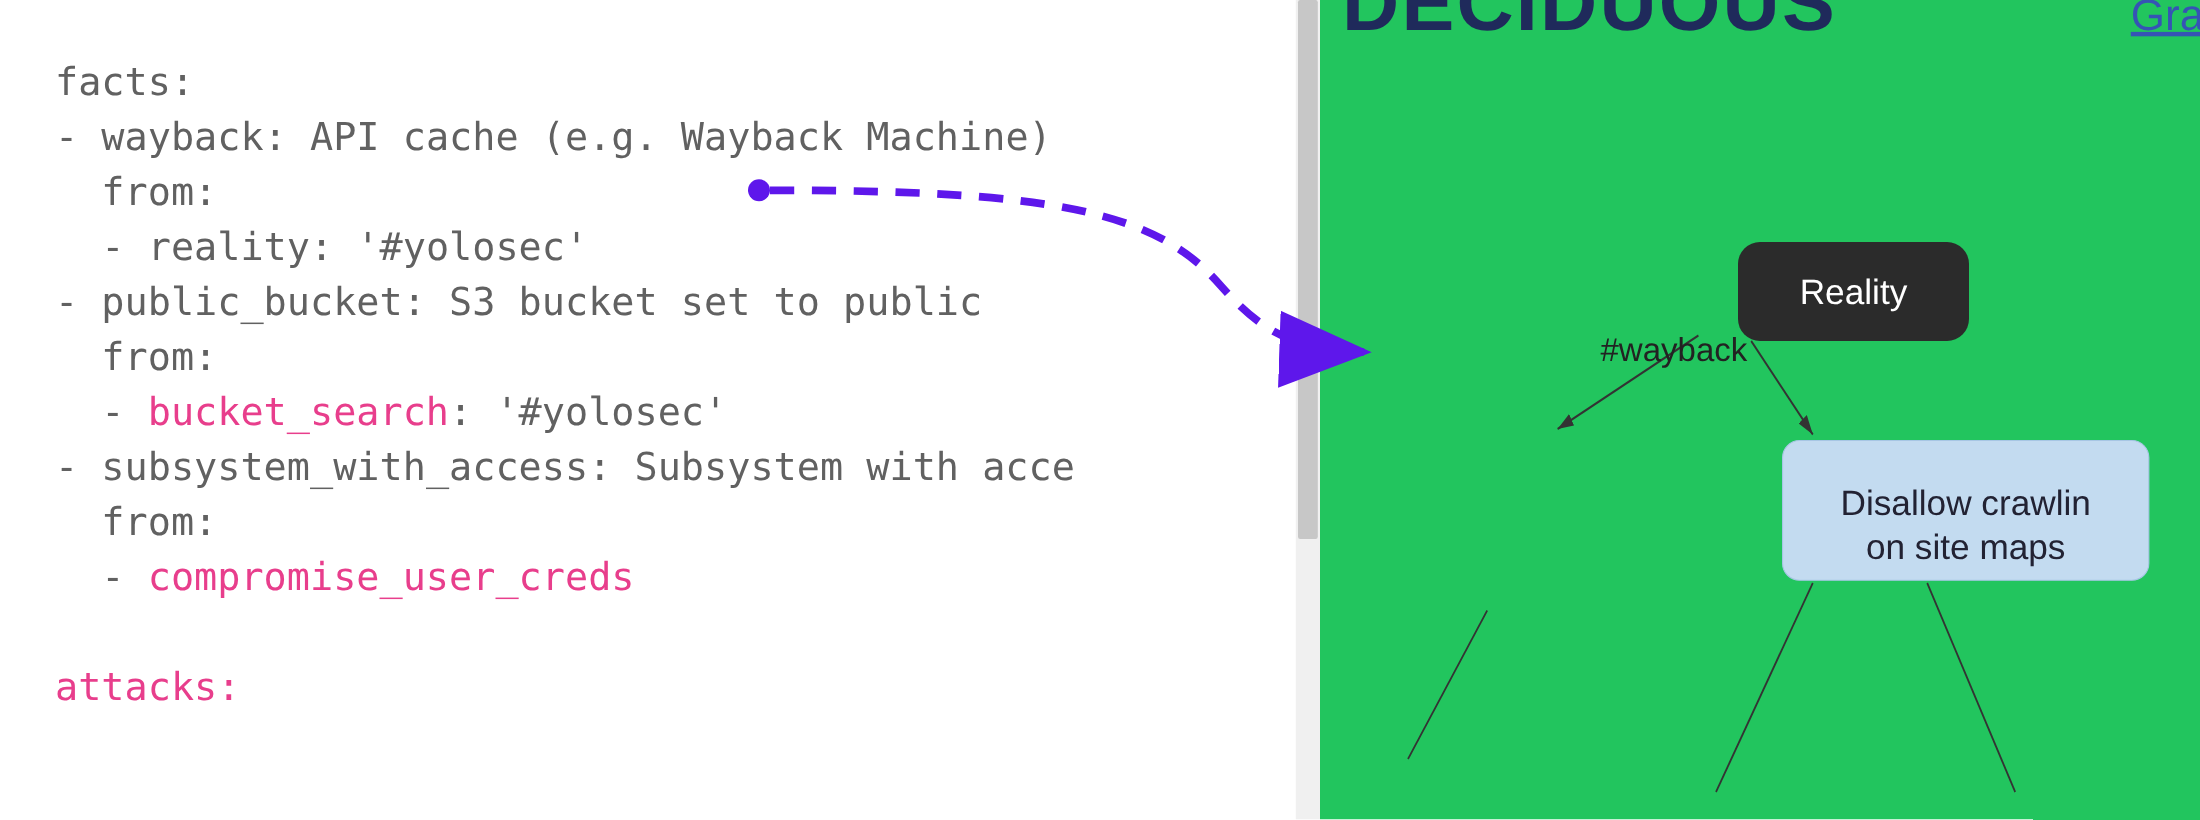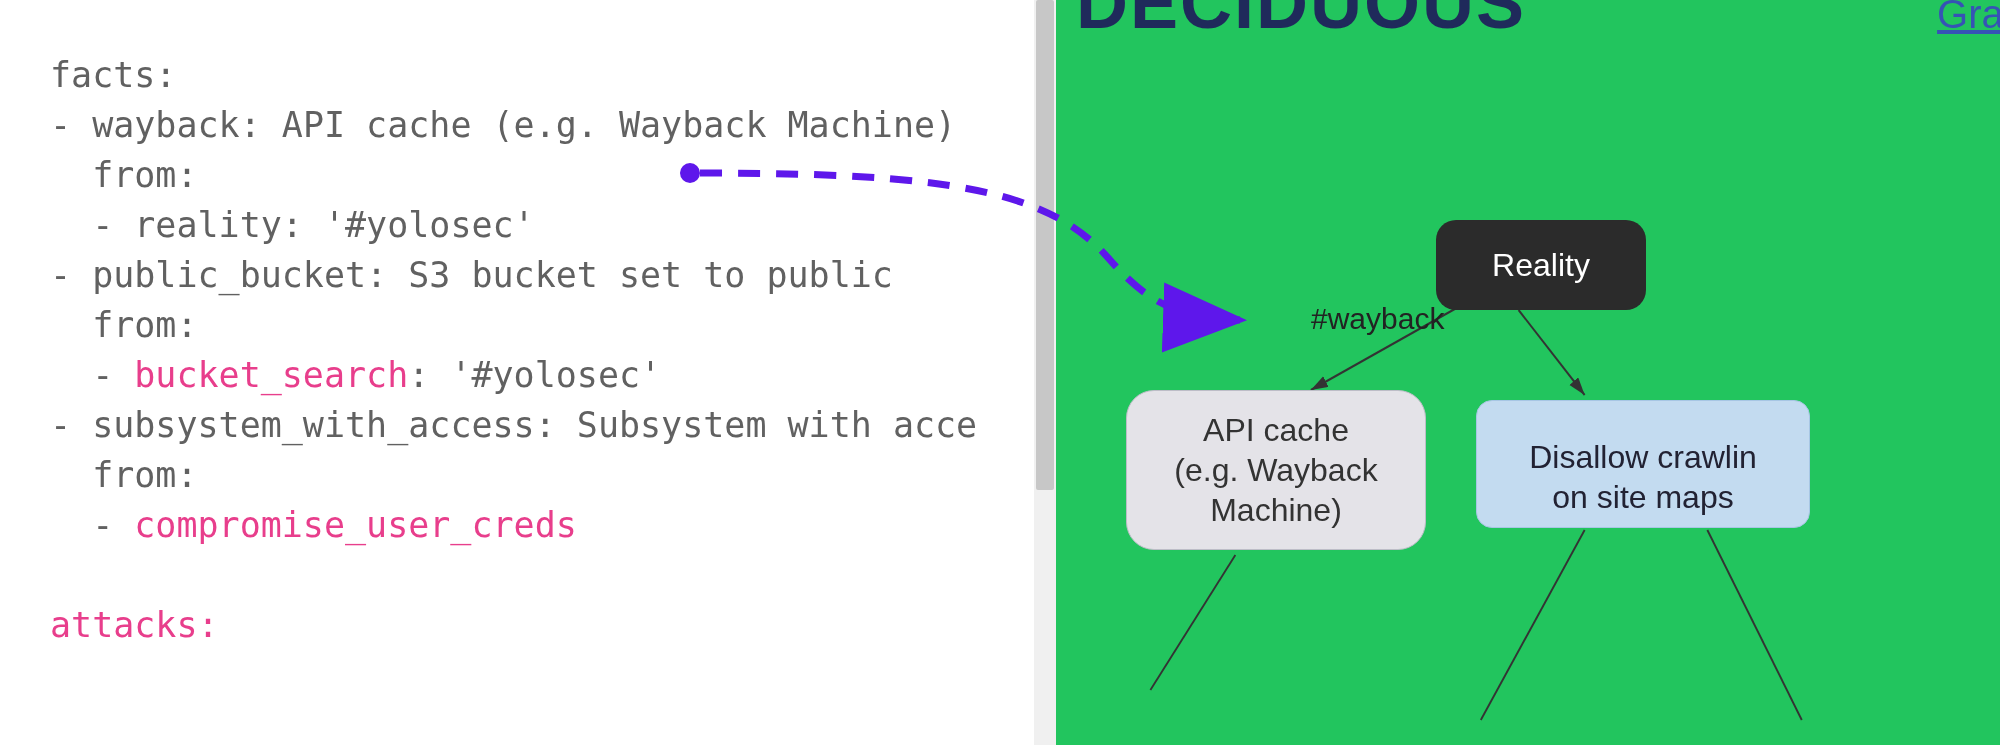--- a/index.html
+++ b/index.html
@@ -12,21 +12,21 @@
     background: #ffffff;
   }
   .app {
     display: flex;
     width: 100%;
     height: 100%;
     position: relative;
   }
   
   .editor-wrap {
-    width: 1056px;
+    width: 1200px;
     height: 100%;
     position: relative;
     background: #ffffff;
   }
   .editor {
     padding: 0 0 0 50px;
     font-family: "Consolas", "Menlo", monospace;
     font-size: 35px;
     line-height: 50px;
     color: #616161;
@@ -162,25 +162,20 @@
 
       <line x1="190" y1="555" x2="100" y2="690" stroke="#333" stroke-width="2"></line>
 
       <line x1="560" y1="530" x2="450" y2="720" stroke="#333" stroke-width="2"></line>
 
       <line x1="690" y1="530" x2="790" y2="720" stroke="#333" stroke-width="2"></line>
     </svg>
 
     <div class="node dark" style="left:380px; top:220px; width:210px; height:90px;">Reality</div>
 
-    <div class="node gray" style="left:70px; top:390px; width:300px; height:160px;">
-      <span style="white-space:pre-line;">API cache
-(e.g. Wayback
-Machine)</span>
-    </div>
 
     <div class="node blue" style="left:420px; top:400px; width:334px; height:128px;align-items:flex-end;">
       <span style="white-space:pre-line;">Disallow crawlin
 on site maps</span>
     </div>
 
     <div class="edge-label" style="left:255px; top:302px;">#wayback</div>
   </div>
 
   <svg class="connector" viewBox="0 0 2000 745" preserveAspectRatio="none">

